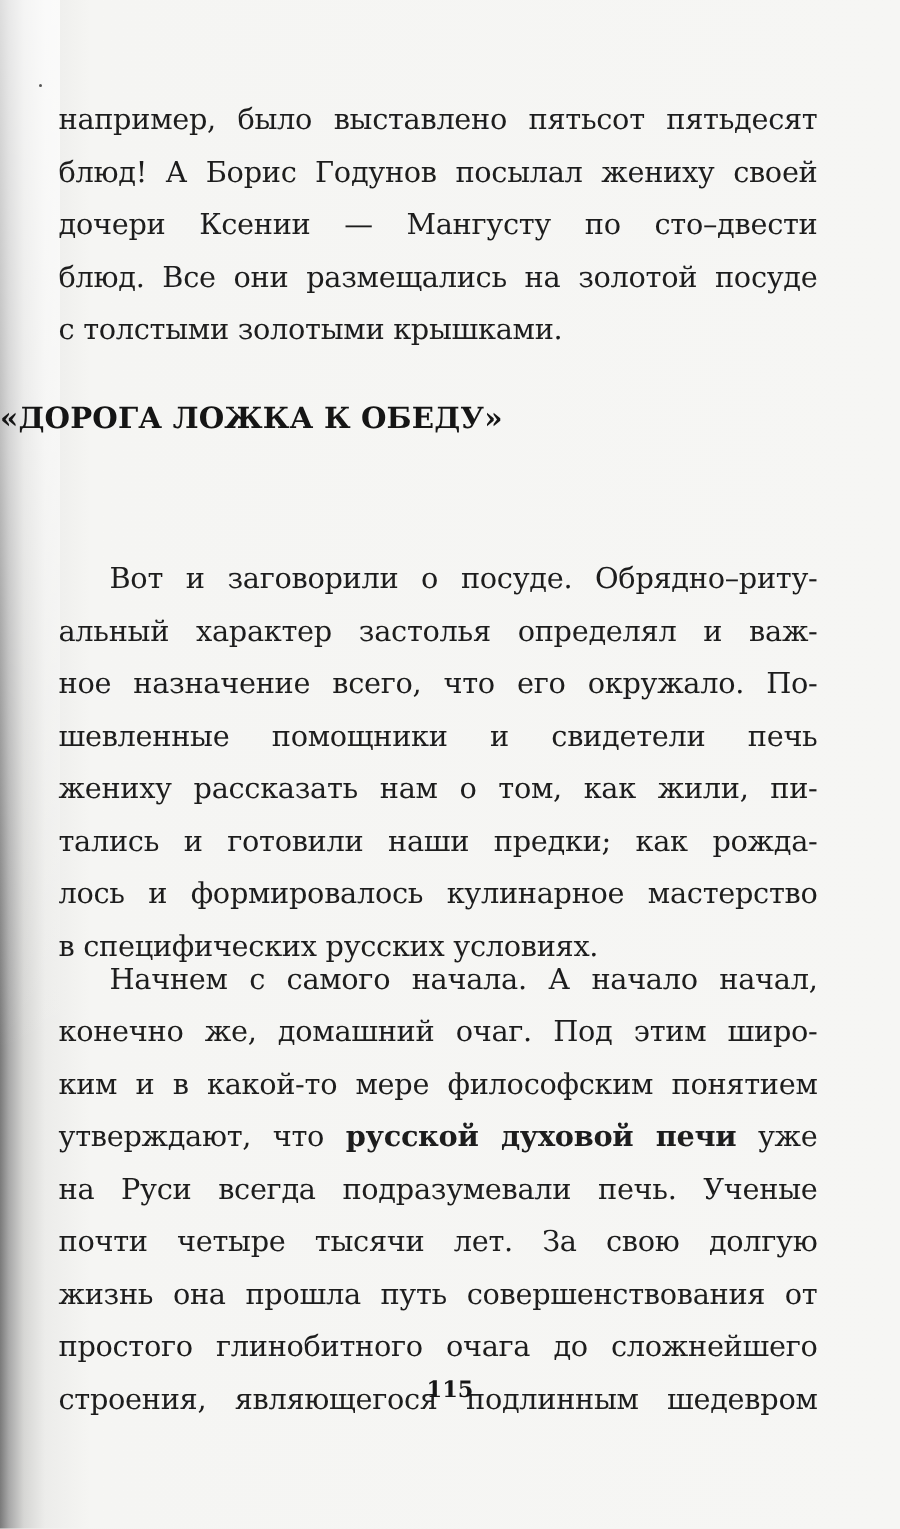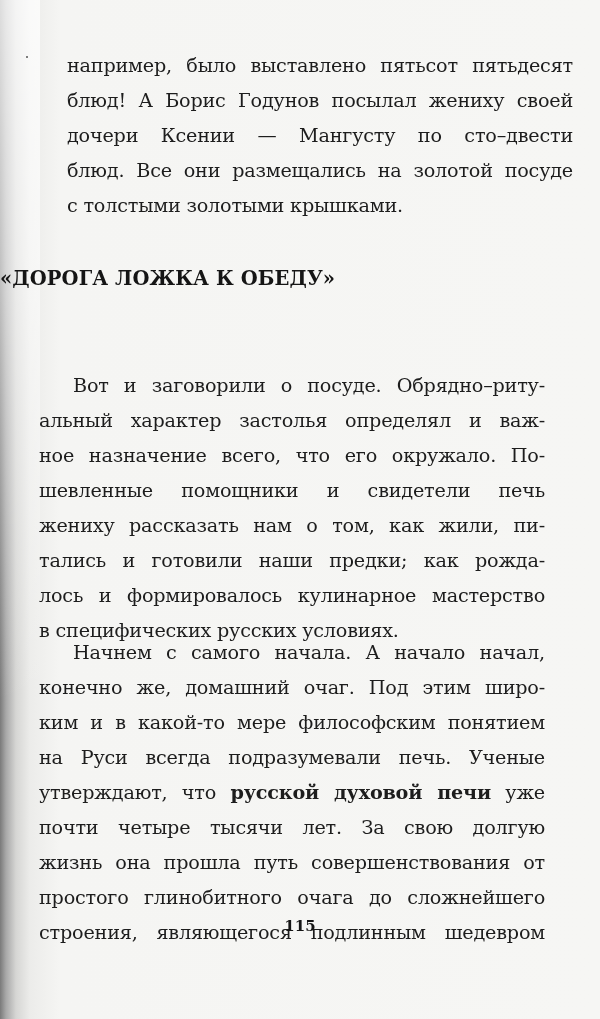--- a/index.html
+++ b/index.html
@@ -81,21 +81,21 @@
       border-radius: 1px;
     }
   </style>
 </head>
 <body>
 
 <div class="page">
   <div class="page-top-shade"></div>
   <div class="speck"></div>
 
-  <div class="text-block" style="top: 48px; margin-left: 28px;">
+  <div class="text-block" style="top: 62px;">
     <span class="line">например, было выставлено пятьсот пятьдесят</span>
     <span class="line">блюд! А Борис Годунов посылал жениху своей</span>
     <span class="line">дочери Ксении — Мангусту по сто–двести</span>
     <span class="line">блюд. Все они размещались на золотой посуде</span>
     <span class="line last">с толстыми золотыми крышками.</span>
   </div>
 
   <div class="heading">«ДОРОГА ЛОЖКА К ОБЕДУ»</div>
 
   <div class="text-block" style="top: 328px; margin-top: 40px;">
@@ -106,22 +106,22 @@
     <span class="line">жениху рассказать нам о том, как жили, пи-</span>
     <span class="line">тались и готовили наши предки; как рожда-</span>
     <span class="line">лось и формировалось кулинарное мастерство</span>
     <span class="line last">в специфических русских условиях.</span>
   </div>
 
   <div class="text-block" style="top: 635px;">
     <span class="line indent">Начнем с самого начала. А начало начал,</span>
     <span class="line">конечно же, домашний очаг. Под этим широ-</span>
     <span class="line">ким и в какой-то мере философским понятием</span>
+    <span class="line"><span>утверждают, что</span> <span class="b">русской духовой печи</span> <span>уже</span></span>
     <span class="line">на Руси всегда подразумевали печь. Ученые</span>
-    <span class="line"><span>утверждают, что</span> <span class="b">русской духовой печи</span> <span>уже</span></span>
     <span class="line">почти четыре тысячи лет. За свою долгую</span>
     <span class="line">жизнь она прошла путь совершенствования от</span>
     <span class="line">простого глинобитного очага до сложнейшего</span>
     <span class="line">строения, являющегося подлинным шедевром</span>
   </div>
 
   <div class="page-number">115</div>
 </div>
 
 </body></html>

